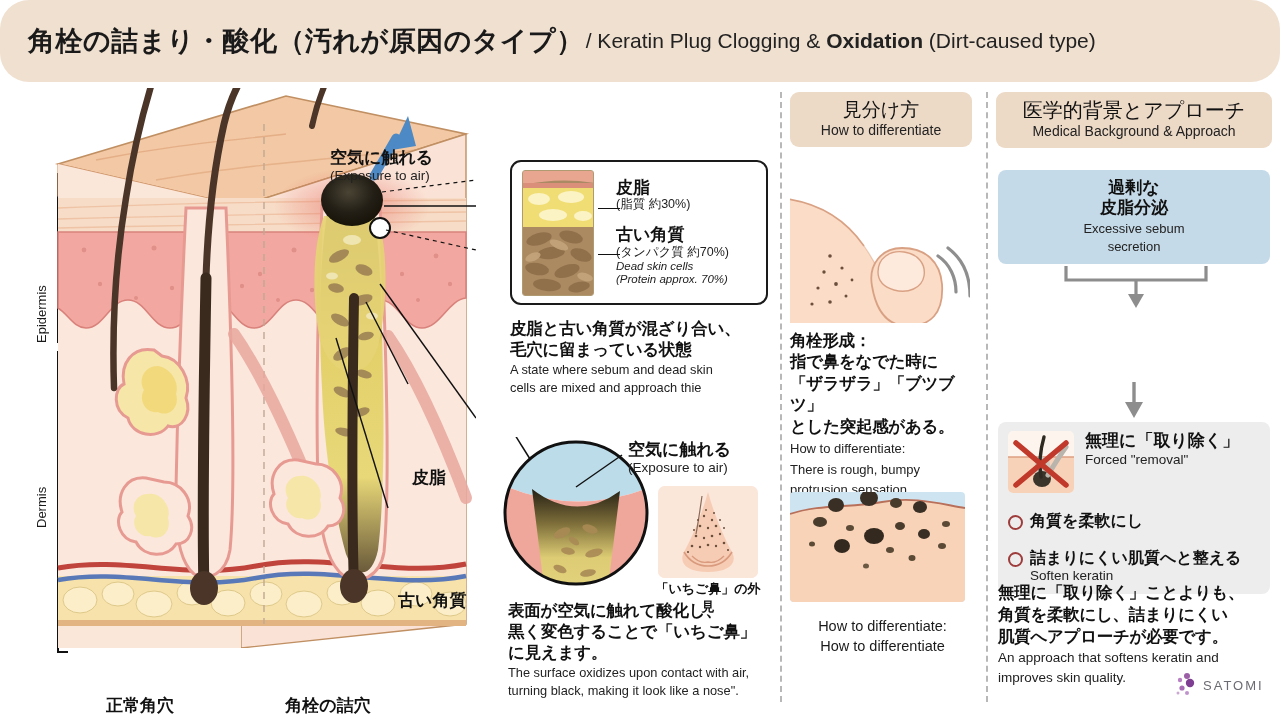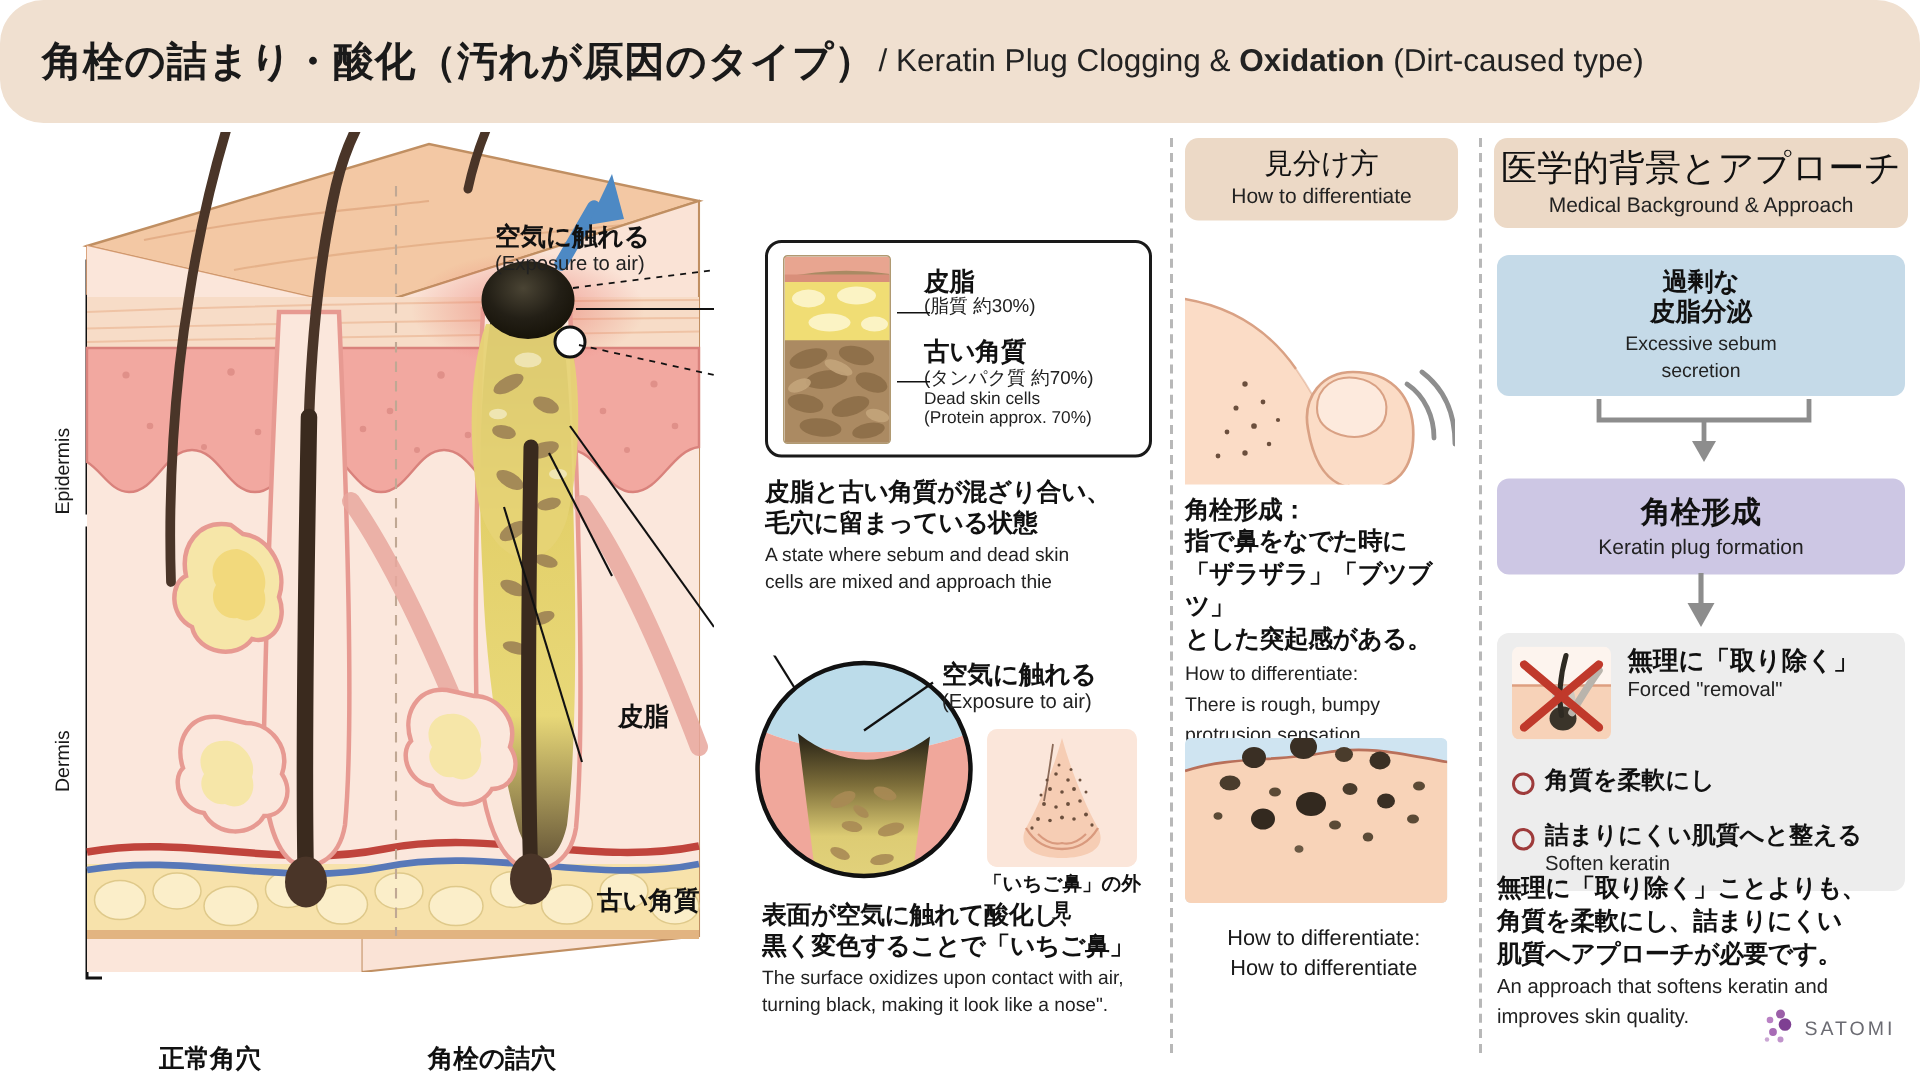--- a/index.html
+++ b/index.html
@@ -67,21 +67,21 @@
     display: flex; align-items: center; padding: 9px 10px;
   }
   .plug-sample {
     width: 72px; height: 126px; border-radius: 3px; overflow: hidden;
     position: relative; flex: none;
     border: 1px solid #b09a72;
   }
   .callout-labels { margin-left: 22px; }
   .callout-labels .l-jp { font-size: 17px; font-weight: bold; color: #111; line-height: 1.1; }
   .callout-labels .l-sub { font-size: 12.5px; color: #222; line-height: 1.2; }
-  .callout-labels .l-en { font-size: 11.5px; color: #222; line-height: 1.15; }
+  .callout-labels .l-en { font-size: 11.5px; color: #222; line-height: 1.15; font-style: italic; }
   .leader { position: absolute; border-top: 1.6px solid #111; }
 
   .para { position: absolute; }
   .para .p-jp {
     font-size: 16.5px; font-weight: bold; color: #111; line-height: 1.28;
     letter-spacing: -0.2px;
   }
   .para .p-en { font-size: 12.8px; color: #222; line-height: 1.25; margin-top: 2px; }
 
   .nose-thumb {
@@ -519,20 +519,21 @@
           <circle cx="36" cy="44" r="1"></circle>
             <circle cx="66" cy="42" r="1"></circle>
         </g>
       </svg>
     </div>
     <div class="nose-thumb-cap" style="left:155px; top:488px;">「いちご鼻」の外見</div>
 
     <div class="para" style="left:10px; top:508px; width:278px;">
       <div class="p-jp">表面が空気に触れて酸化し、</div>
       <div class="p-jp">黒く変色することで「いちご鼻」</div>
+      <div class="p-jp">に見えます。</div>
       <div class="p-en">The surface oxidizes upon contact with air,</div>
       <div class="p-en">turning black, making it look like a nose".</div>
     </div>
   </div>
 
   <div class="diff-col">
     <div class="panel-head" style="width:182px;">
       <div class="jp">見分け方</div>
       <div class="en">How to differentiate</div>
     </div>
@@ -598,43 +599,39 @@
     </div>
 
     <div class="diff-foot">
       <div>How to differentiate:</div>
       <div>How to differentiate</div>
     </div>
   </div>
 
   <div class="right-col">
     <div class="panel-head" style="width:276px;">
-      <div class="jp" style="font-size:24px;">医学的背景とアプローチ</div>
+      <div class="jp" style="font-size:20px;">医学的背景とアプローチ</div>
       <div class="en">Medical Background &amp; Approach</div>
     </div>
 
     <div class="two-box">
       <div class="blue-box">
         <div class="jp">過剰な</div>
         <div class="jp">皮脂分泌</div>
         <div class="en">Excessive sebum</div>
         <div class="en">secretion</div>
       </div>
     </div>
 
     <svg width="276" height="44" style="position:absolute;left:2px;top:174px;">
       <path d="M68 0 L68 14 L208 14 L208 0" fill="none" stroke="#8d8d8d" stroke-width="3.2"></path>
       <path d="M138 14 L138 28" stroke="#8d8d8d" stroke-width="3.2"></path>
       <path d="M130 28 L146 28 L138 42 Z" fill="#8d8d8d"></path>
     </svg>
 
-    <div class="purple-box">
-      <div class="jp">角栓形成</div>
-      <div class="en">Keratin plug formation</div>
-    </div>
 
     <svg width="40" height="40" style="position:absolute;left:120px;top:290px;">
       <path d="M18 0 L18 22" stroke="#8d8d8d" stroke-width="3.4"></path>
       <path d="M9 20 L27 20 L18 36 Z" fill="#8d8d8d"></path>
     </svg>
 
     <div class="gray-box">
       <div class="forced-row">
         <div class="forced-thumb">
           <svg width="66" height="62" viewBox="0 0 66 62">

